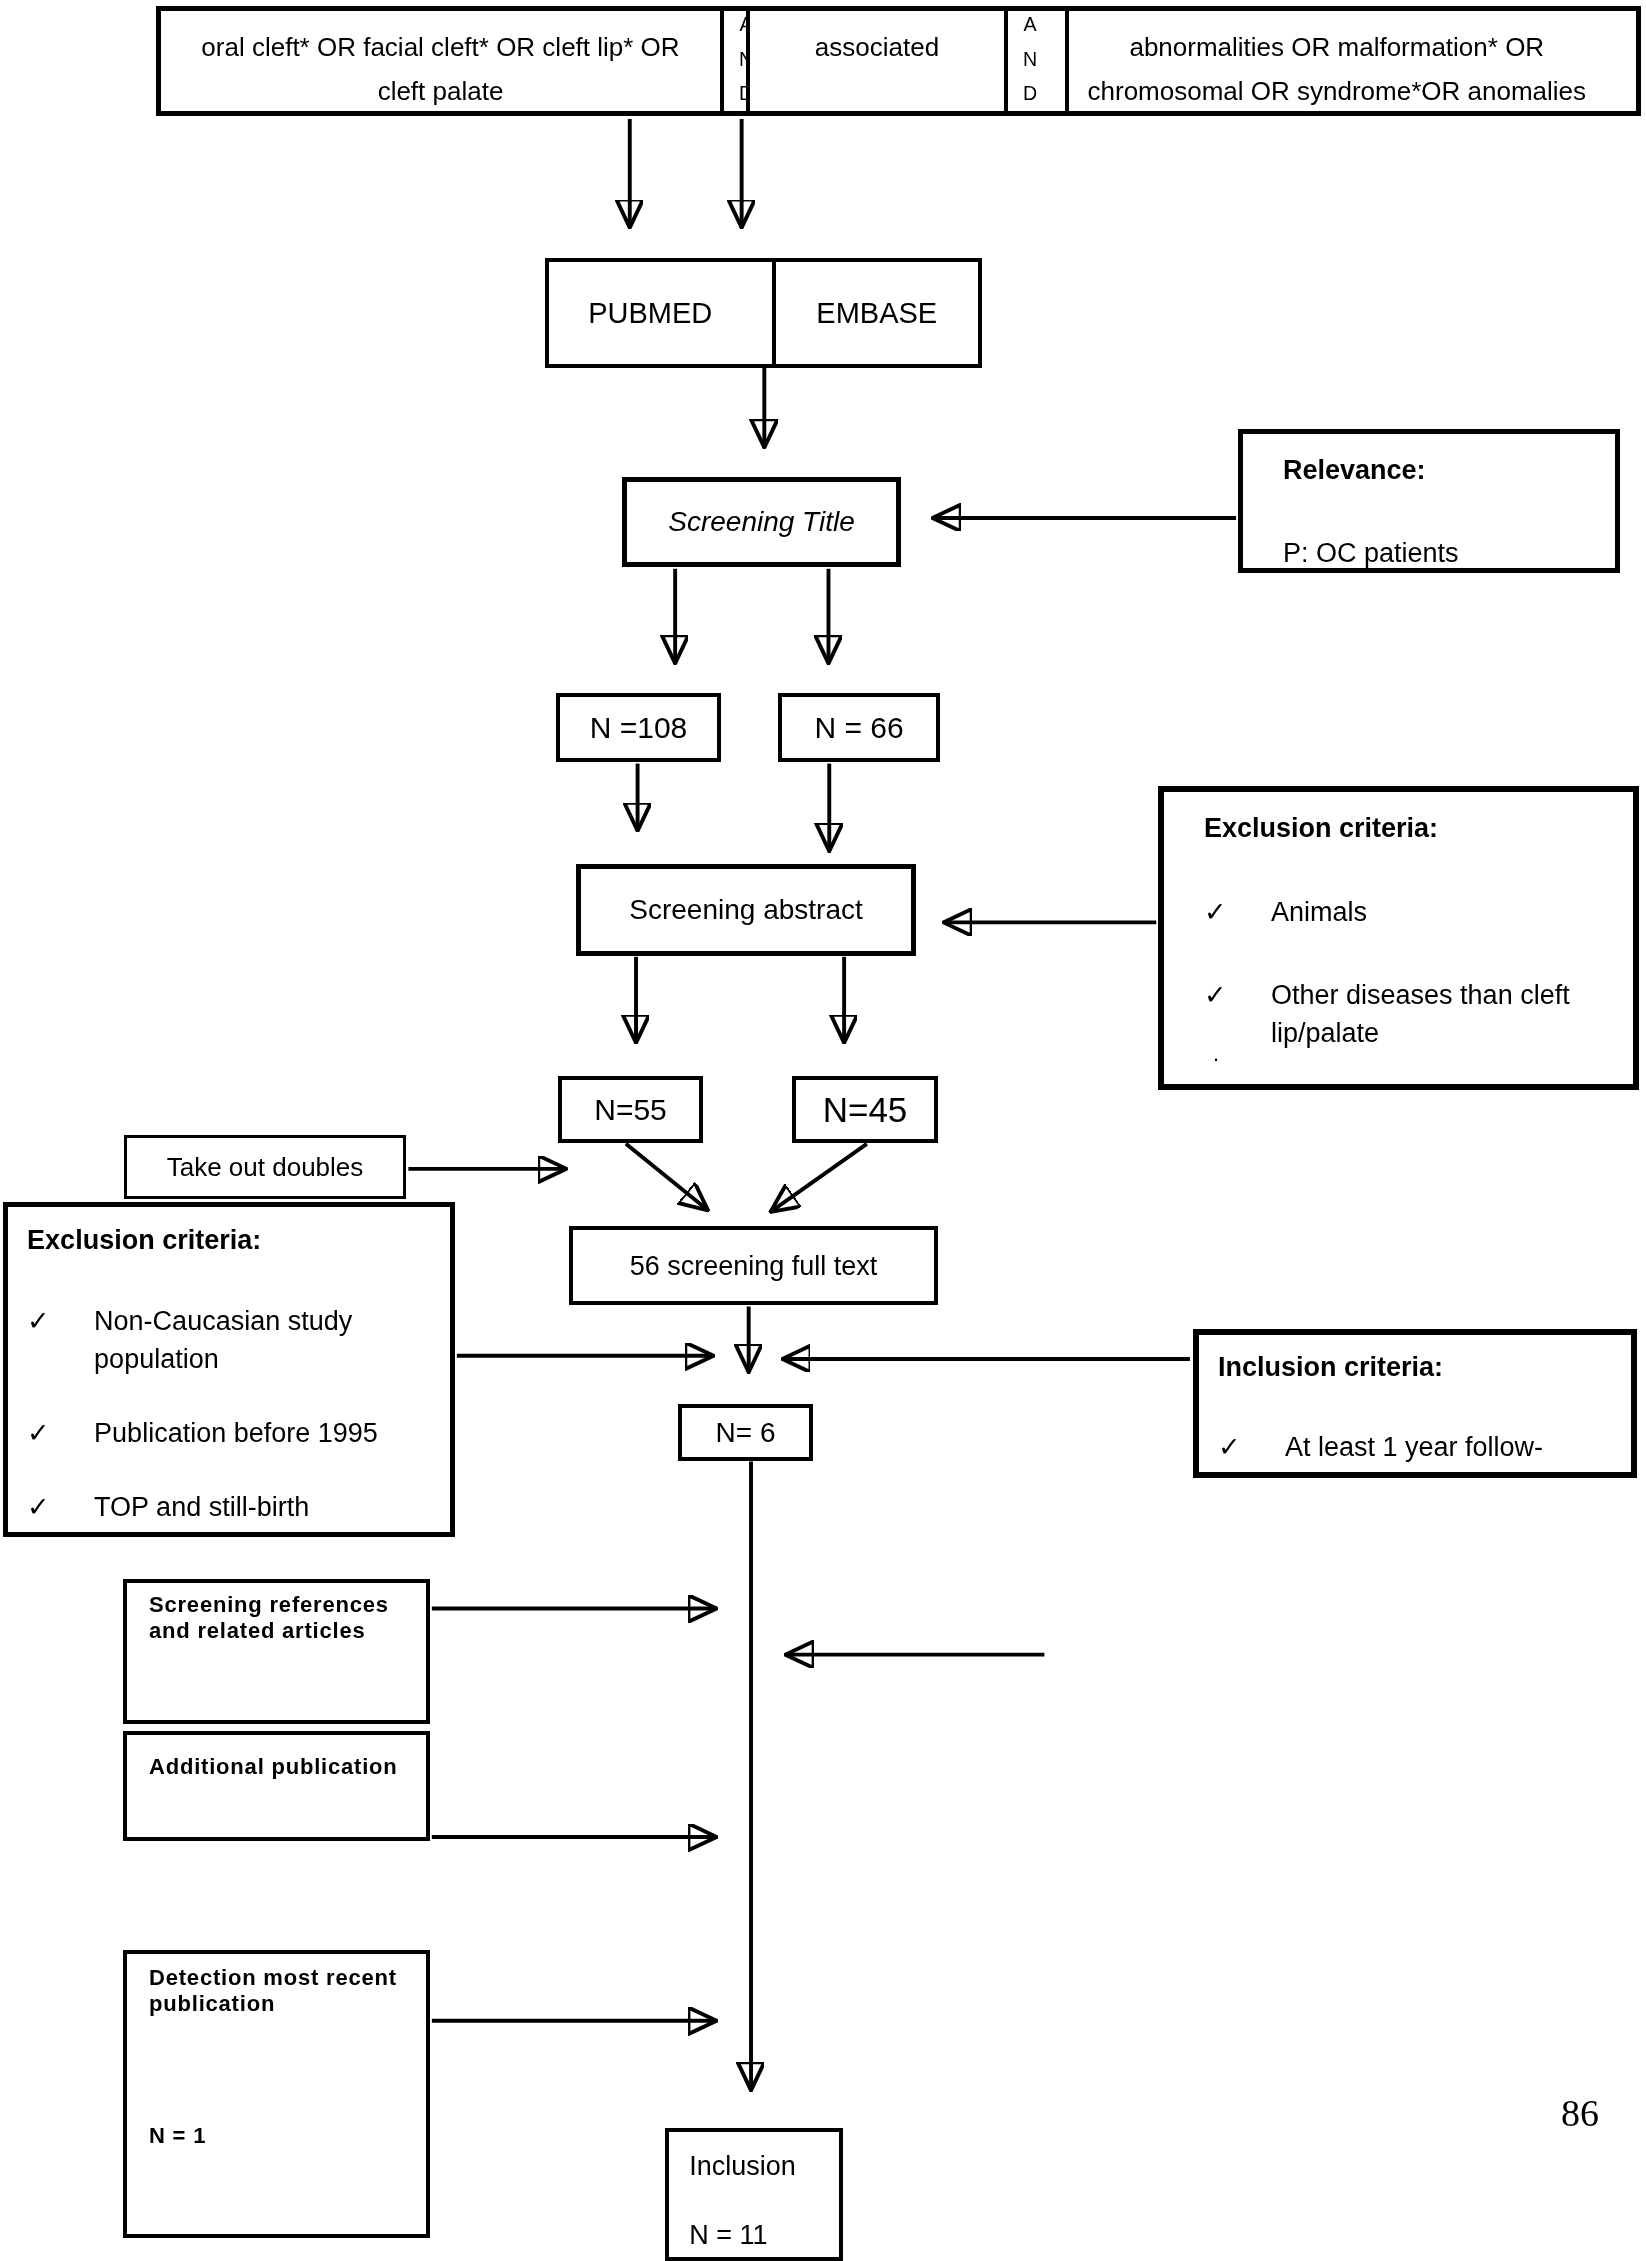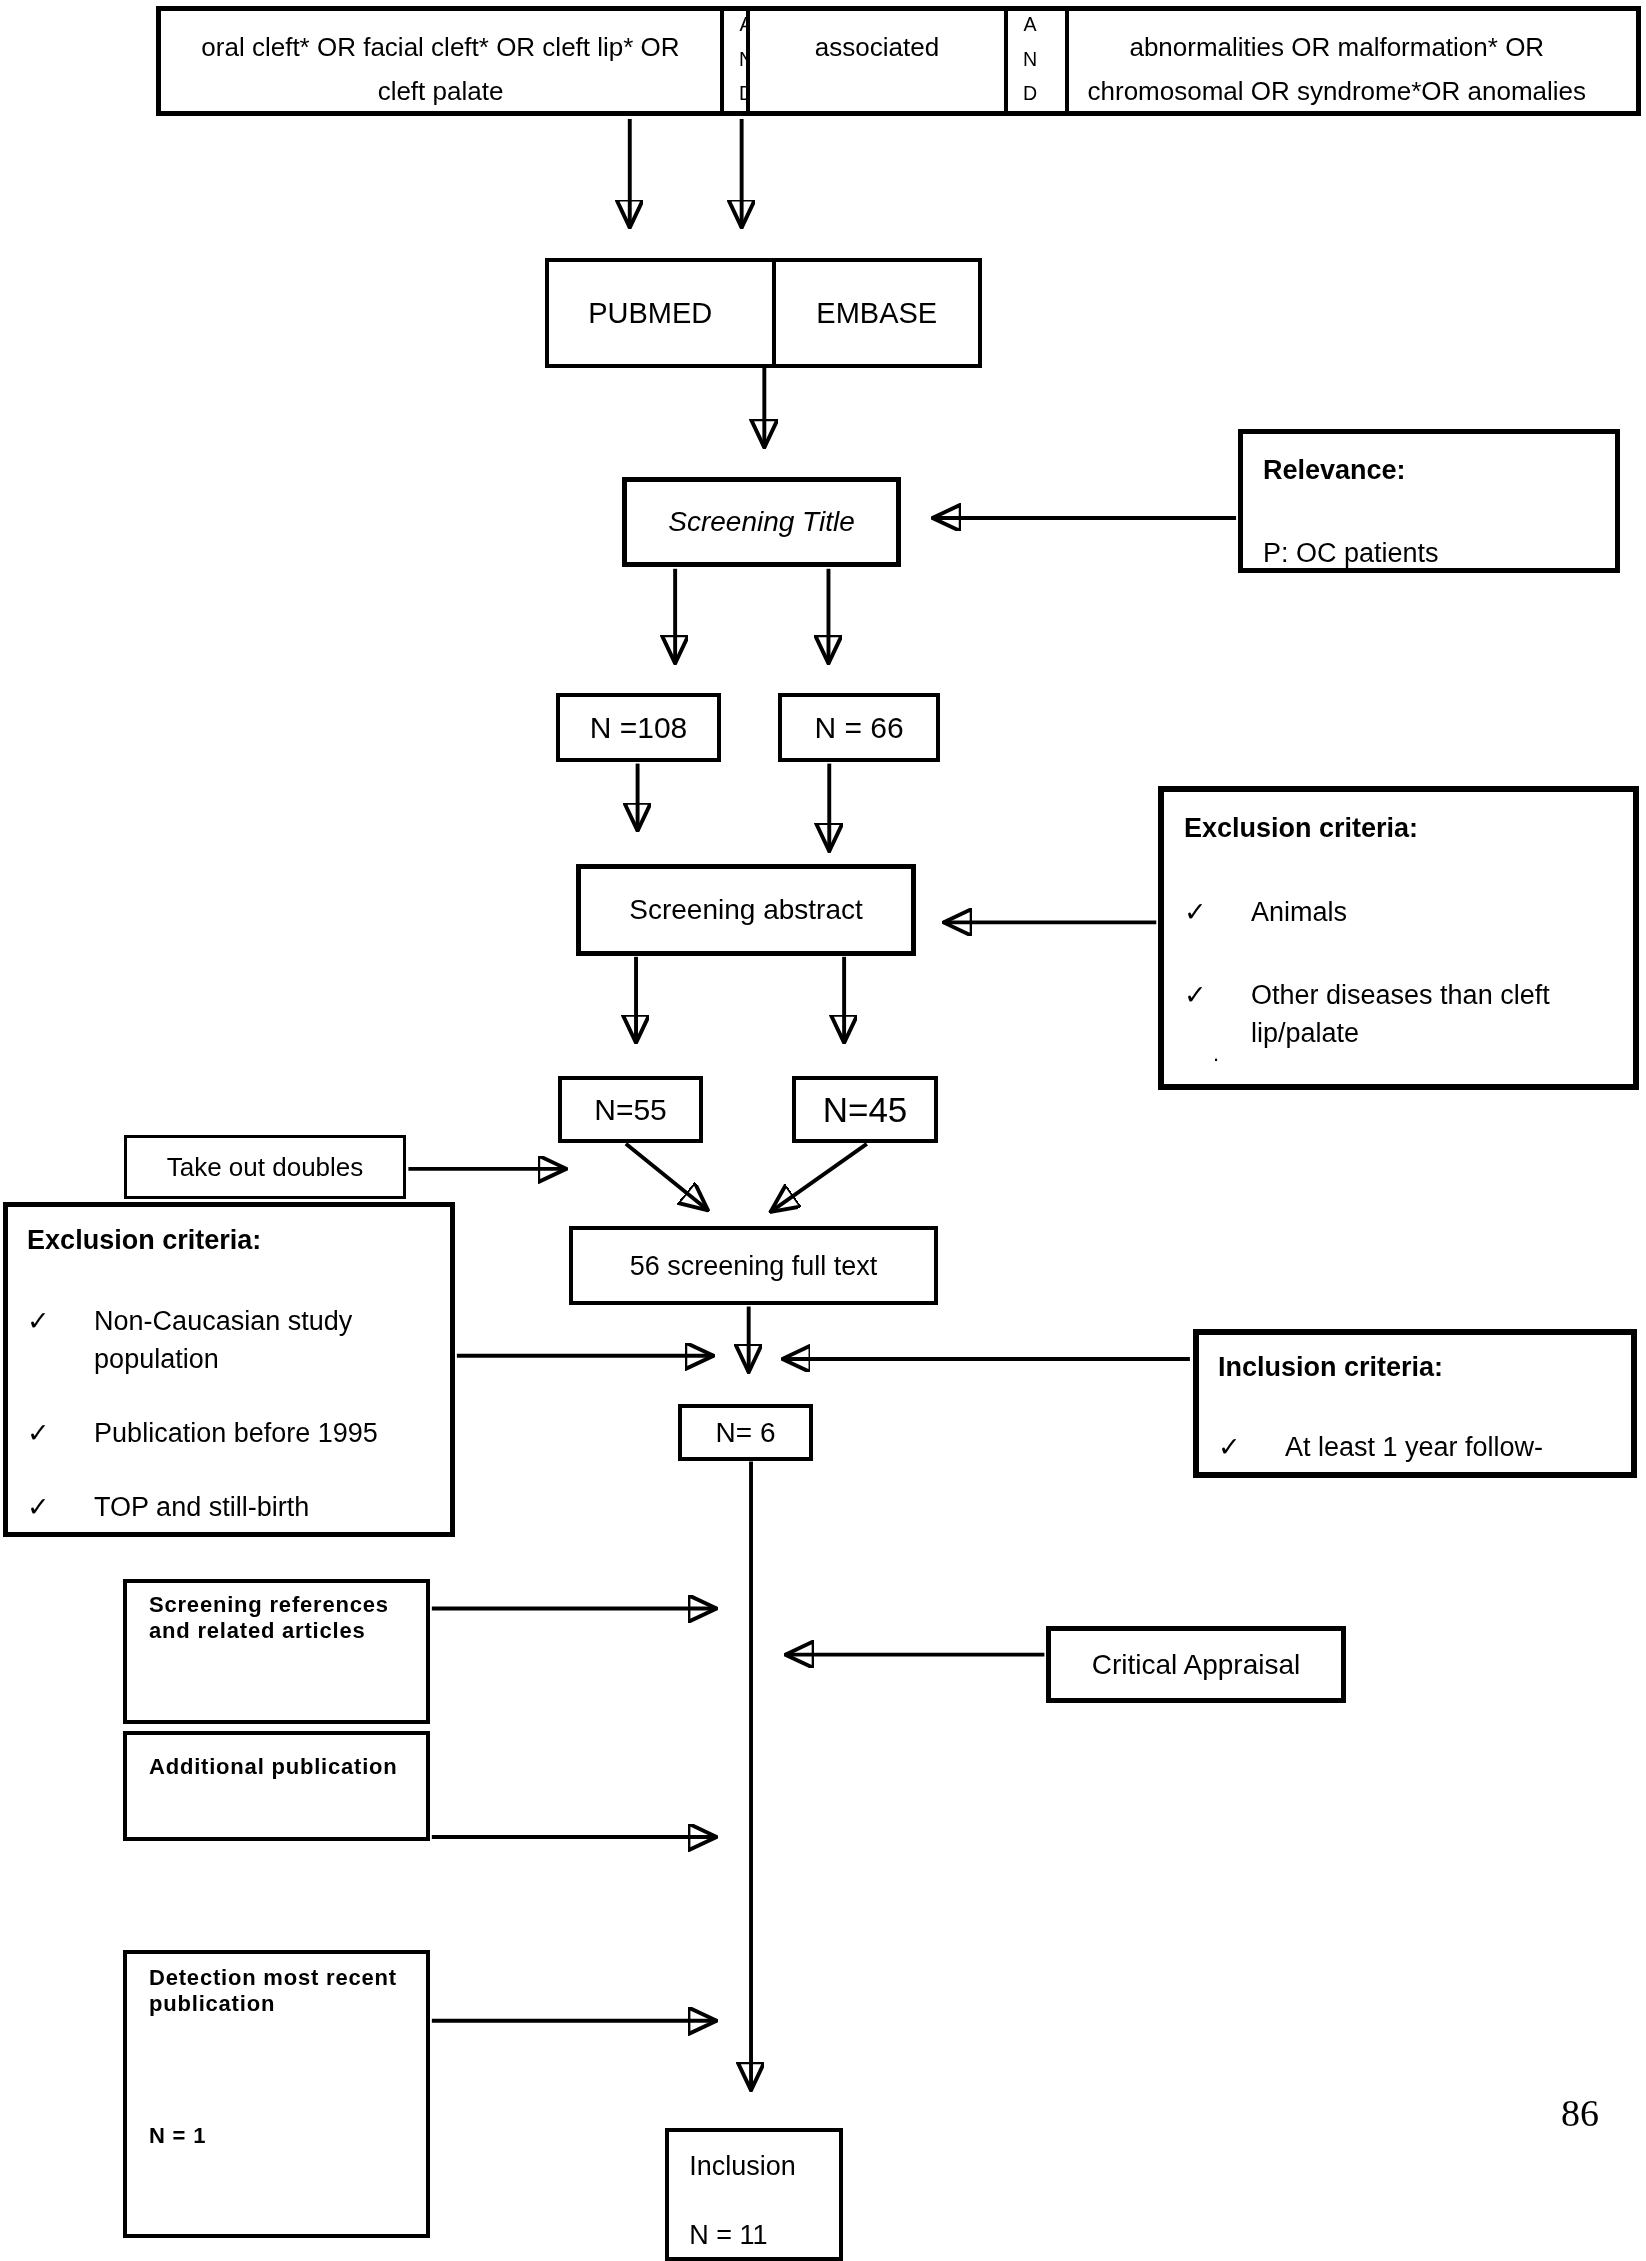--- a/index.html
+++ b/index.html
@@ -45,21 +45,21 @@
   #n108               { left:556px;  top:693px;  width:165px; height:69px;  font-size:30px; }
   #n66                { left:778px;  top:693px;  width:162px; height:69px;  font-size:30px; }
   #screening-abstract { left:576px;  top:864px; width:340px; height:92px; border-width:5.5px; font-size:28px; }
   #n55                { left:558px;  top:1076px; width:145px; height:67px;  font-size:30px; }
   #n45                { left:792px; top:1076px; width:146px; height:67px;  font-size:35px;text-align:center; }
   #take-out-doubles   { left:124px;  top:1135px; width:282px; height:64px;  border-width:3.9px; font-size:26px; }
   #fulltext           { left:569px;  top:1226px; width:369px; height:79px; font-size:27px; }
   #n6                 { left:678px;  top:1404px; width:135px; height:57px;  font-size:28px; }
   #critical-appraisal { left:1046px; top:1626px; width:300px; height:77px;  border-width:5.5px; font-size:28px; }
   
-  .crit { padding:17px 20px; }
+  .crit { padding:17px 40px; }
   #relevance   { left:1238px; top:429px;  width:382px; height:144px; border-width:5.5px; }
   #excl-right  { left:1158px; top:786px; width:481px; height:304px; border-width:6.3px; }
   #excl-left   { left:3.1px;    top:1202px; width:452px; height:335px; border-width:5.5px; padding:14px 19px; }
   #incl-right  { left:1193px; top:1329px; width:444px; height:149px; border-width:6.3px; padding:12.5px 19px; }
   .crit-title { font-weight:bold; font-size:27px; line-height:39px; }
   .crit-item { display:flex; align-items:flex-start; line-height:38px; }
   .check { width:67px; flex:0 0 67px; font-size:27px; }
   .crit-text { font-size:27px; }
   #excl-right .crit-title { margin-bottom:45px; }
   #excl-right .crit-item  { margin-bottom:45px; }
@@ -166,21 +166,20 @@
 
   <div class="box center" id="n6">N= 6</div>
 
   <div class="box srcbox" id="src-references">Screening references and related articles</div>
   <div class="box srcbox" id="src-additional">Additional publication</div>
   <div class="box srcbox" id="src-detection">
     <div>Detection most recent publication</div>
     <div class="det-n">N = 1</div>
   </div>
 
-  <div class="box center" id="critical-appraisal">Critical Appraisal</div>
 
   <div class="box" id="inclusion">
     <div>Inclusion</div>
     <div class="inc-n">N = 11</div>
   </div>
 
   <div id="page-number">86</div>
 
   <svg id="connectors" width="1646" height="2261" viewBox="0 0 2104 2890">
     <defs>

